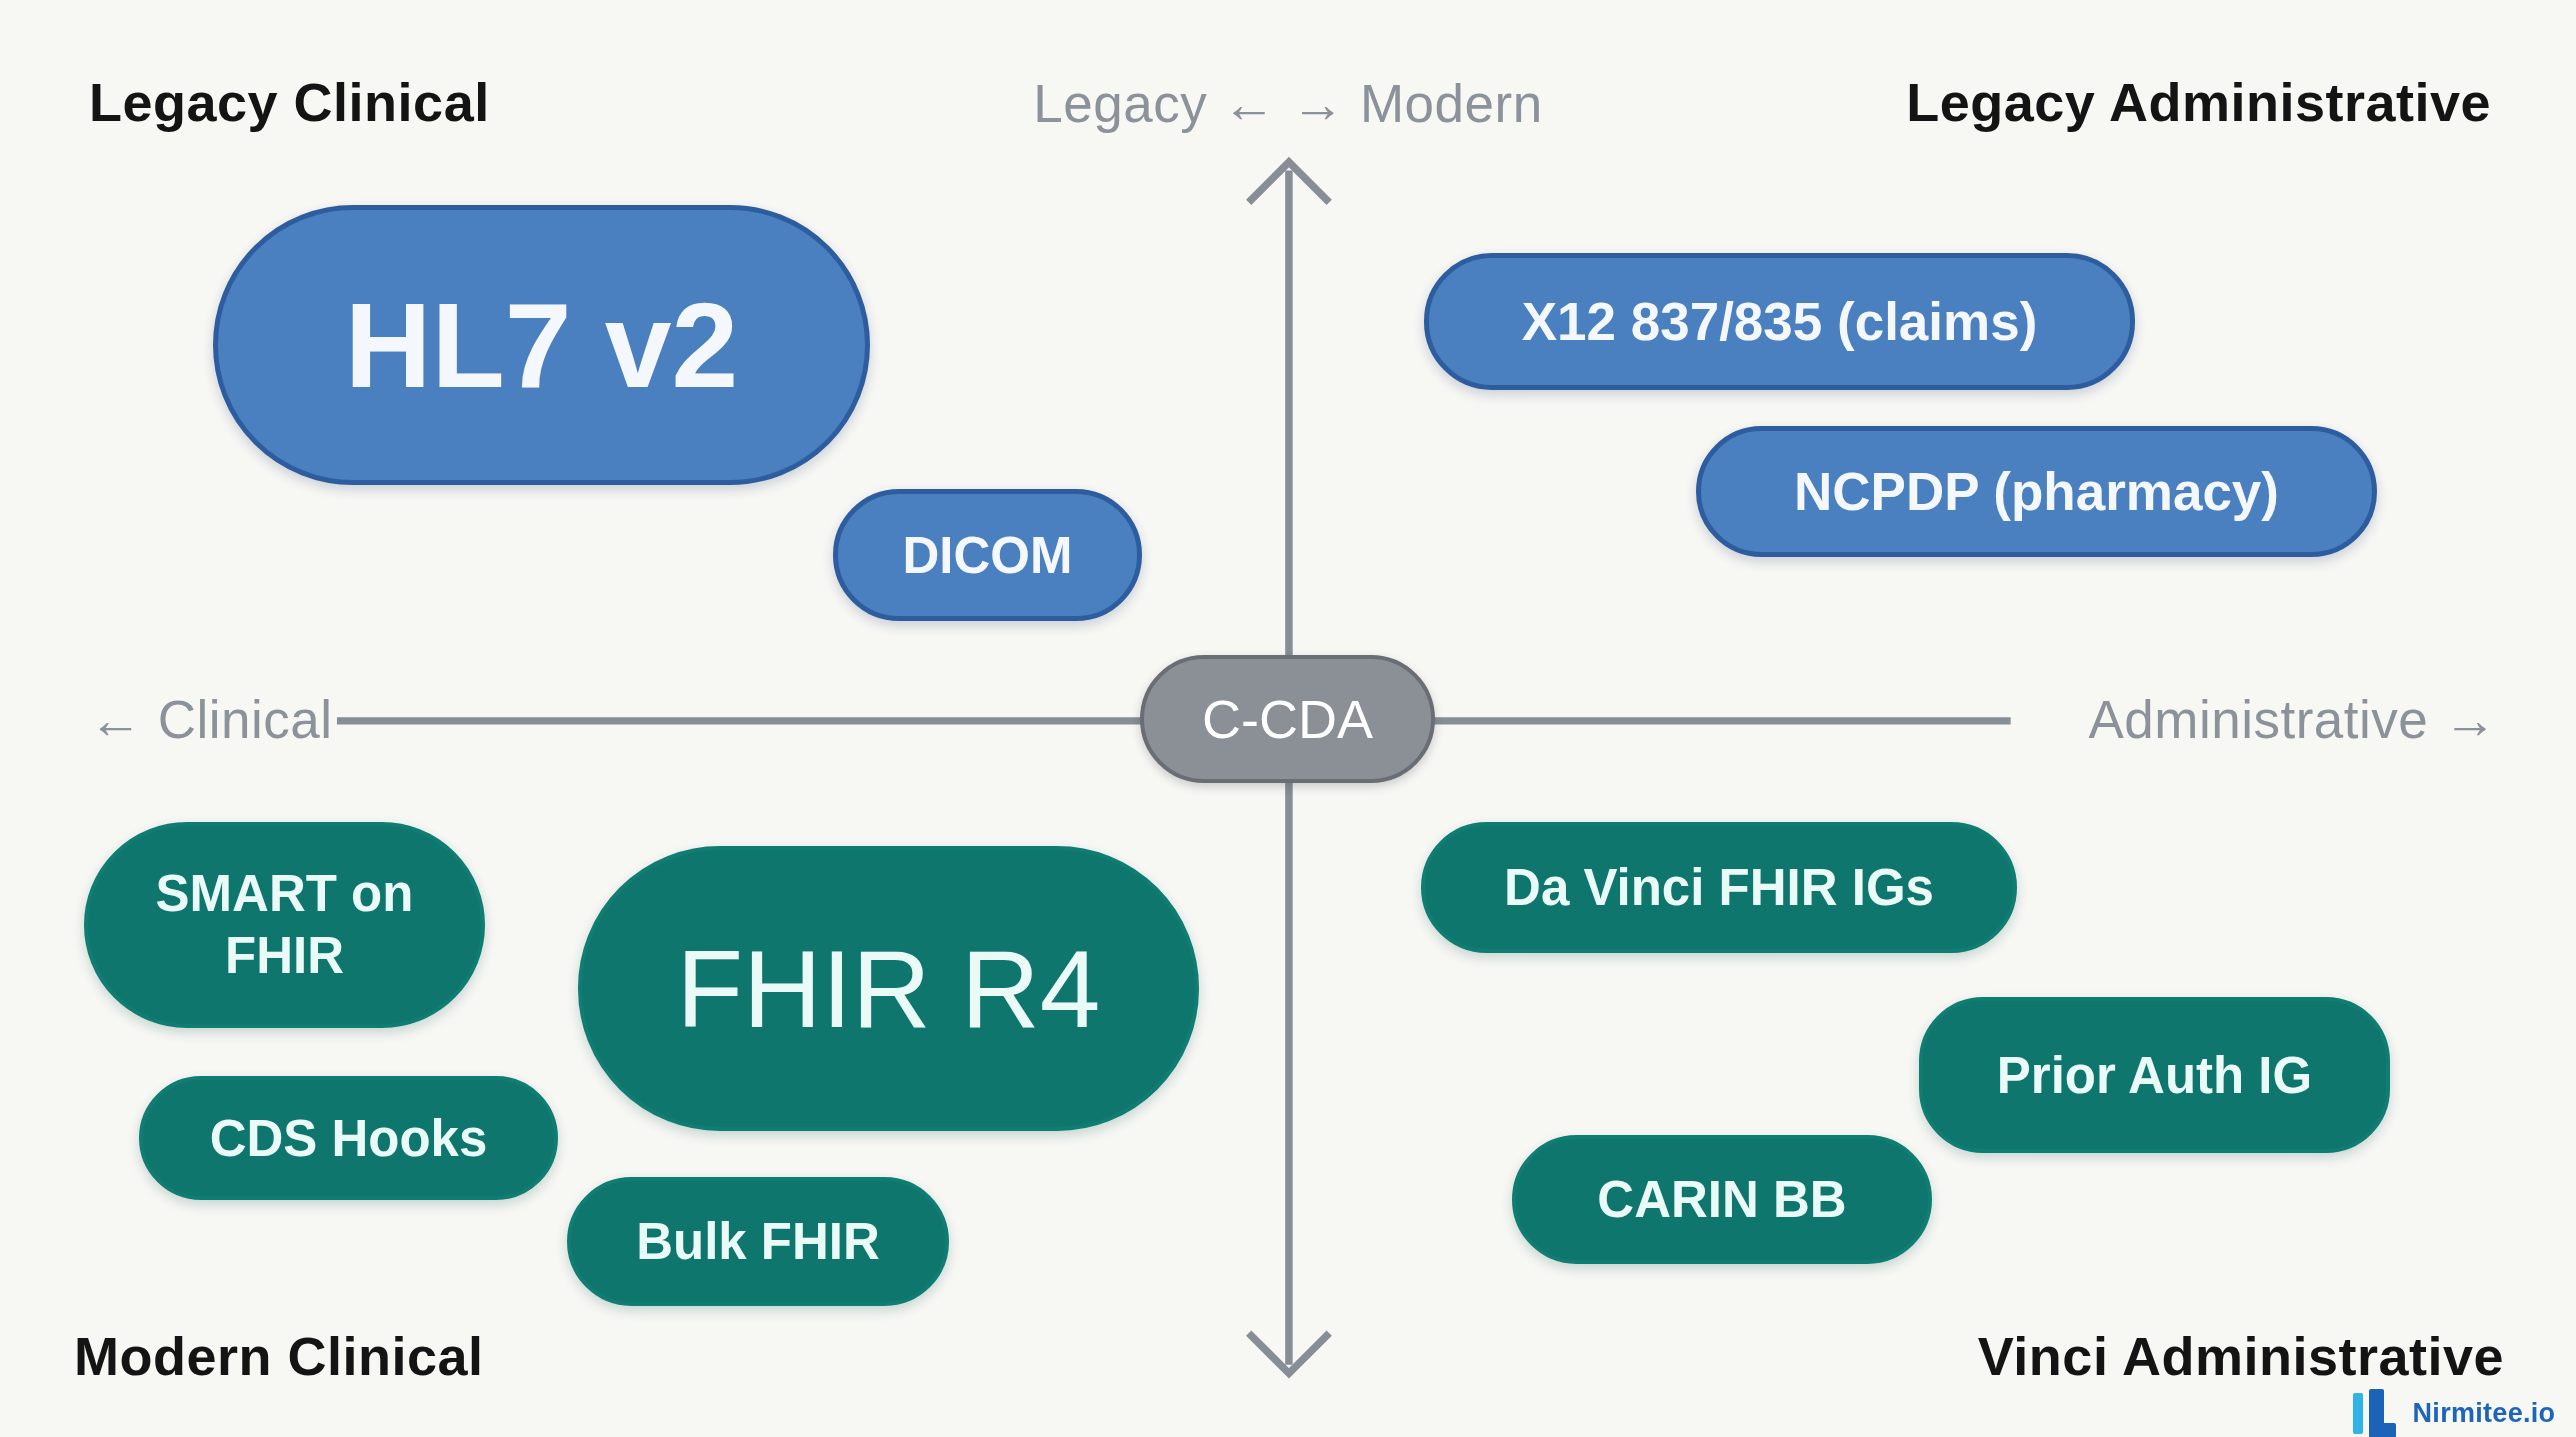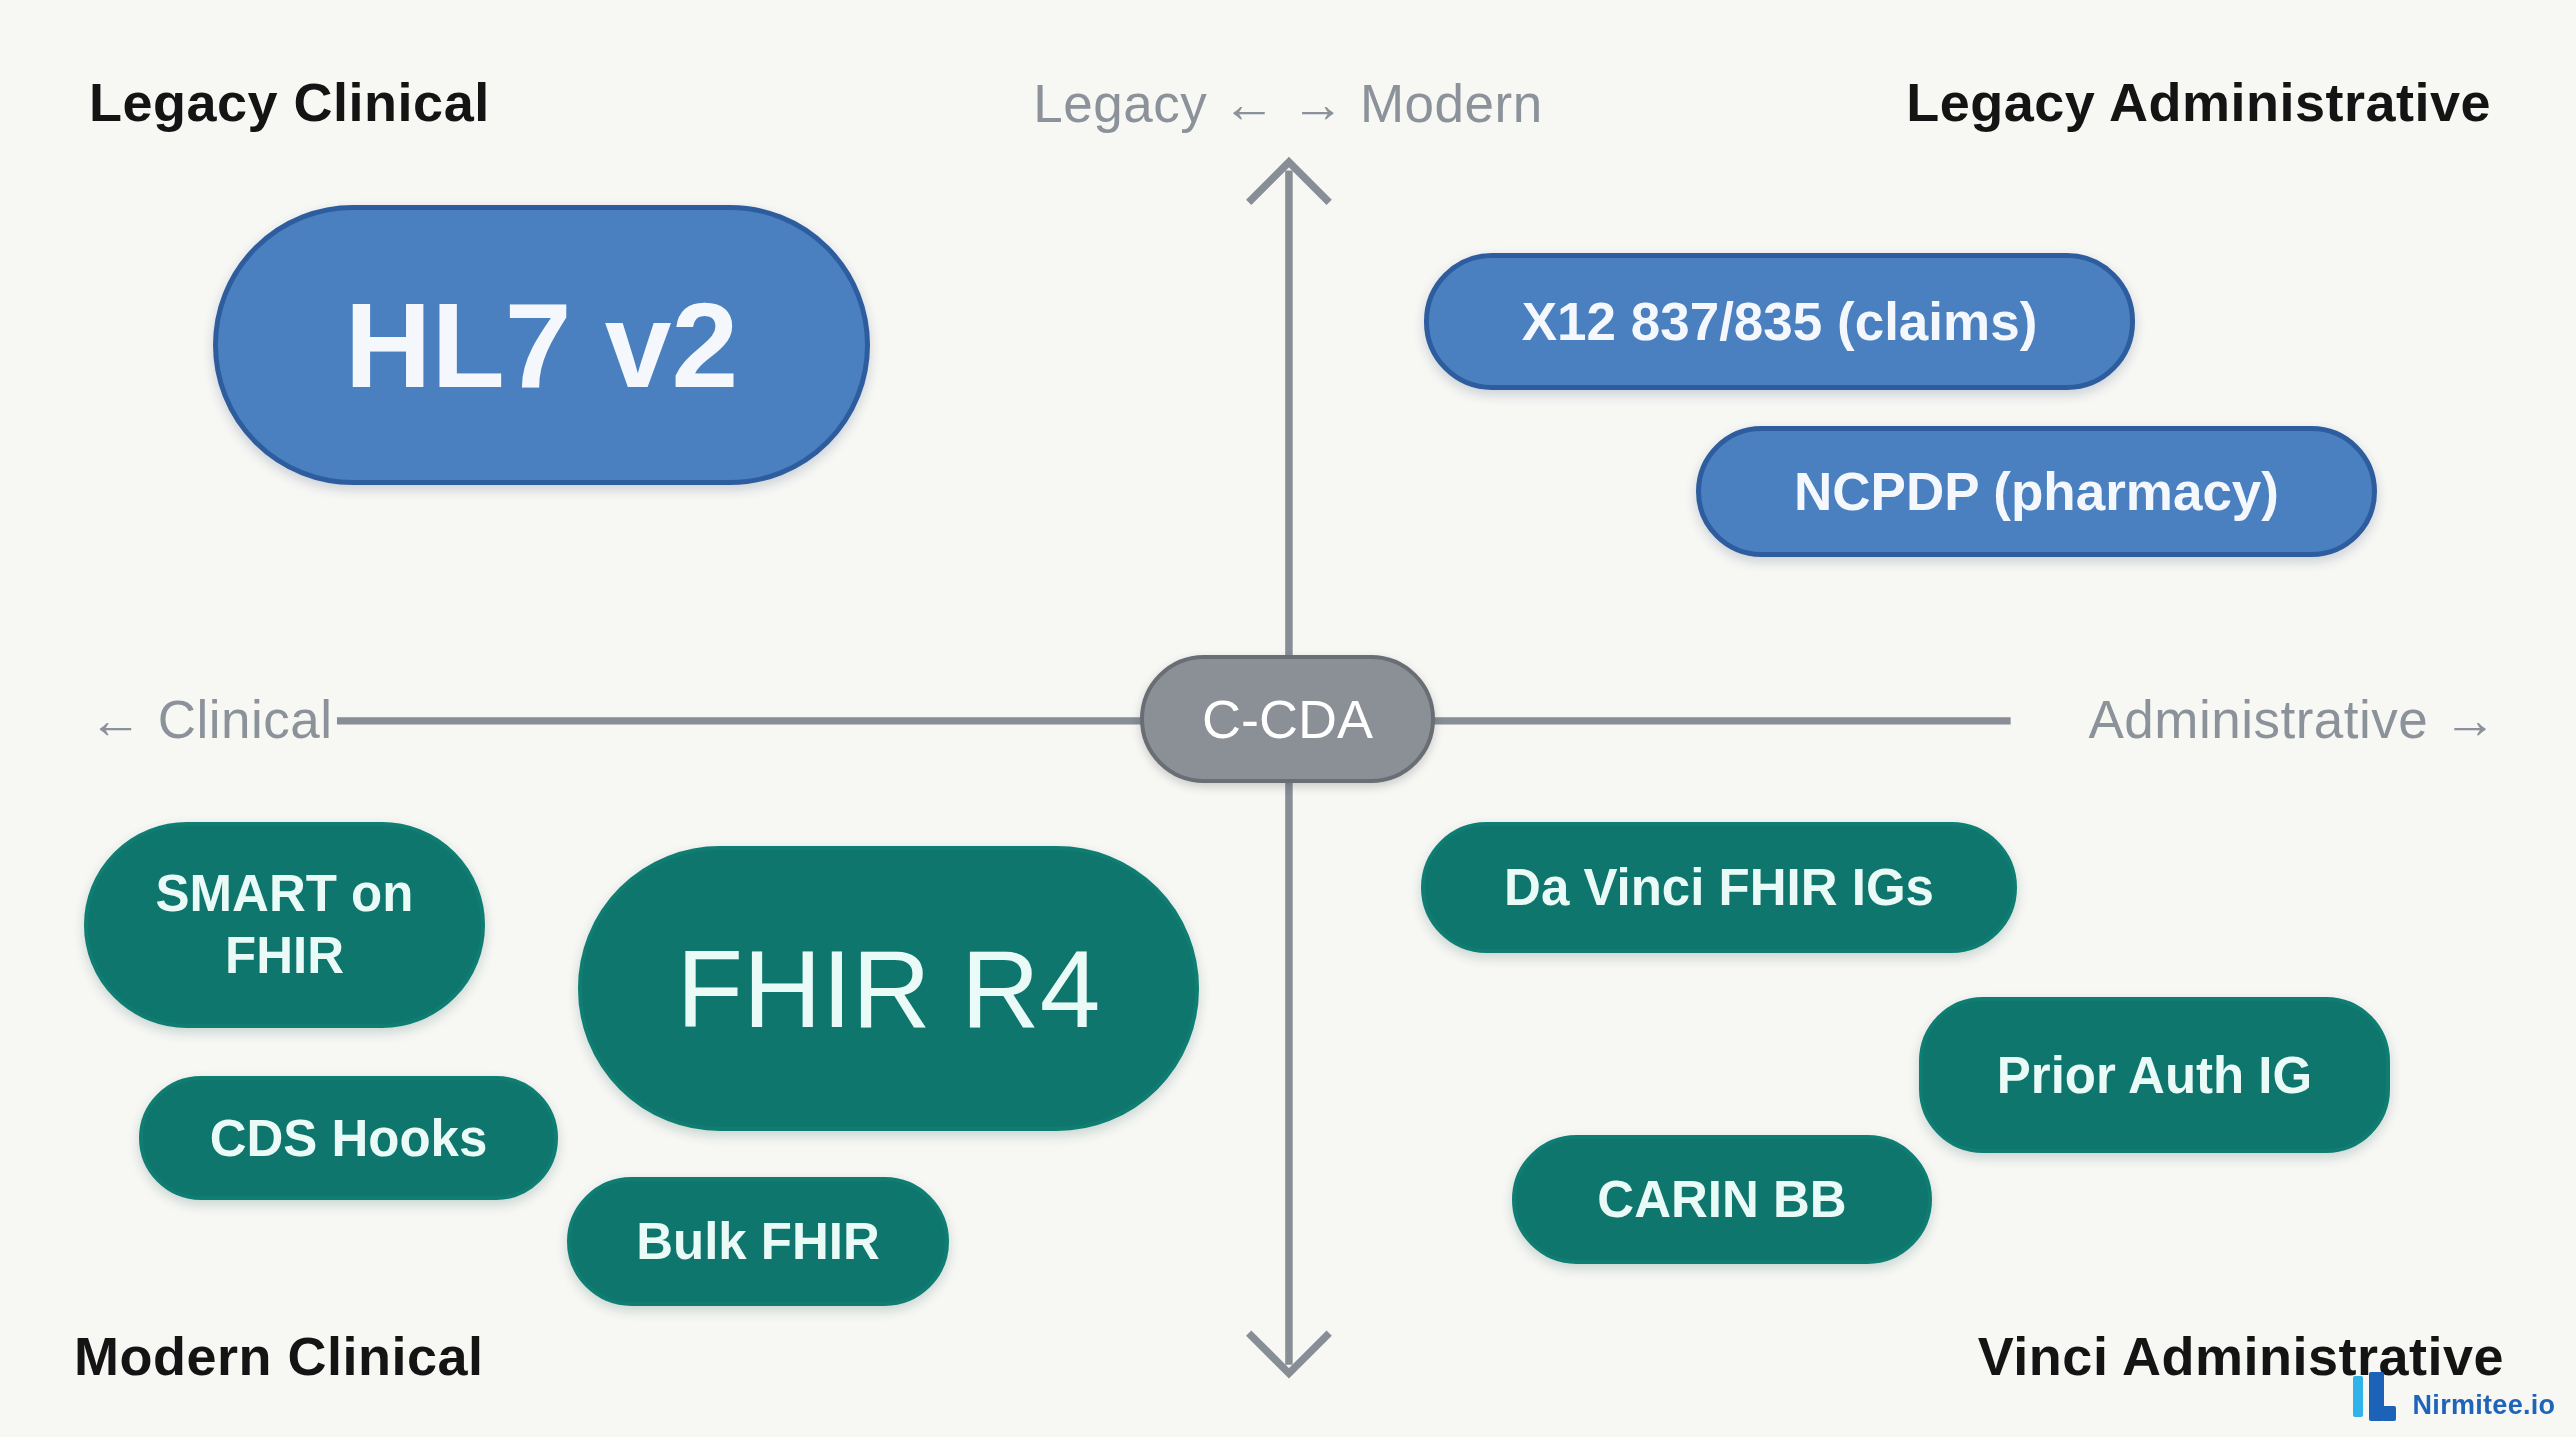--- a/index.html
+++ b/index.html
@@ -66,22 +66,22 @@
   .p-cds   {left:139px; top:1076px; width:419px; height:124px; border-radius:63px;  font-size:51px;}
   .p-bulk  {left:567px; top:1177px; width:382px; height:129px; border-radius:65px;  font-size:51px;}
   .p-davinci{left:1421px;top:822px; width:596px; height:131px; border-radius:66px;  font-size:51px;}
   .p-prior {left:1919px;top:997px; width:471px; height:156px; border-radius:64px;  font-size:51px;}
   .p-carin {left:1512px;top:1135px; width:420px; height:129px; border-radius:65px;  font-size:51px;}
 
   .p-ccda  {left:1140px;top:655px;  width:295px; height:128px; border-radius:65px;  font-size:54px; font-weight:500;}
 
   
   .brand{
-    position:absolute;right:20.6px;bottom:17px;
-    display:flex;align-items:flex-end;gap:17px;
+    position:absolute;right:20.6px;bottom:0;
+    display:flex;align-items:center;gap:17px;
   }
   .logo-icon{position:relative;width:43px;height:49px;display:inline-block;}
   .logo-icon .bar-light{
     position:absolute;left:0;top:3.7px;width:10.3px;height:41px;
     background:#2fb3e8;border-radius:1.9px;
   }
   .logo-icon .bar-dark{
     position:absolute;left:16px;top:0;width:15px;height:49px;
     background:#1c63b7;border-radius:1.9px;
   }
@@ -108,20 +108,21 @@
   <div class="corner tl">Legacy Clinical</div>
   <div class="corner tr">Legacy Administrative</div>
   <div class="corner bl">Modern Clinical</div>
   <div class="corner br">Vinci Administrative</div>
 
   <div class="axis-label top">Legacy ← → Modern</div>
   <div class="axis-label left">← Clinical</div>
   <div class="axis-label right">Administrative →</div>
 
   <div class="pill blue p-hl7">HL7 v2</div>
+  <div class="pill blue p-dicom">DICOM</div>
   <div class="pill blue p-x12">X12 837/835 (claims)</div>
   <div class="pill blue p-ncpdp">NCPDP (pharmacy)</div>
 
   <div class="pill teal p-smart">SMART on FHIR</div>
   <div class="pill teal p-fhir">FHIR R4</div>
   <div class="pill teal p-cds">CDS Hooks</div>
   <div class="pill teal p-bulk">Bulk FHIR</div>
   <div class="pill teal p-davinci">Da Vinci FHIR IGs</div>
   <div class="pill teal p-prior">Prior Auth IG</div>
   <div class="pill teal p-carin">CARIN BB</div>

